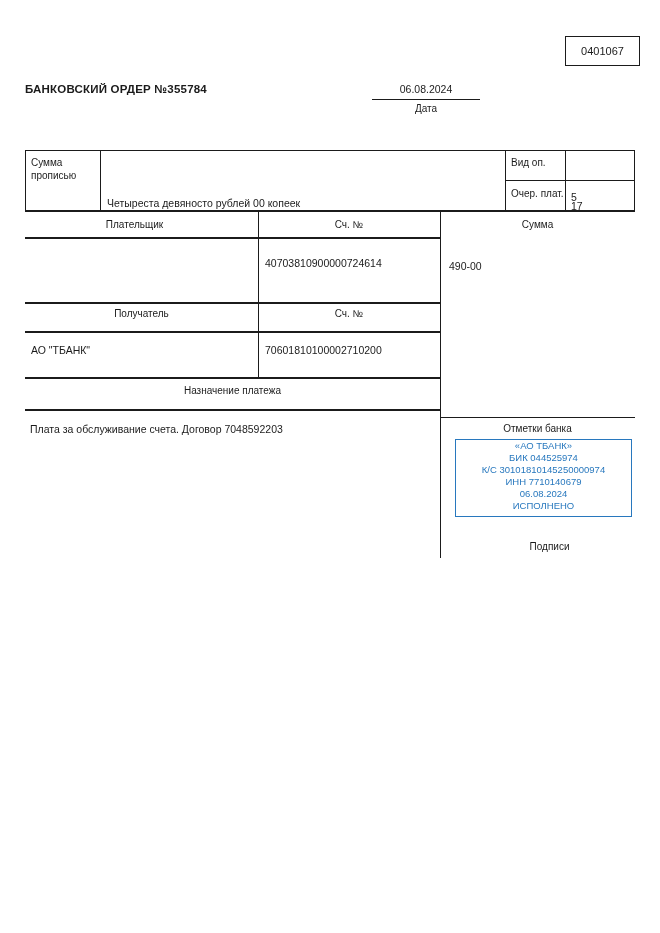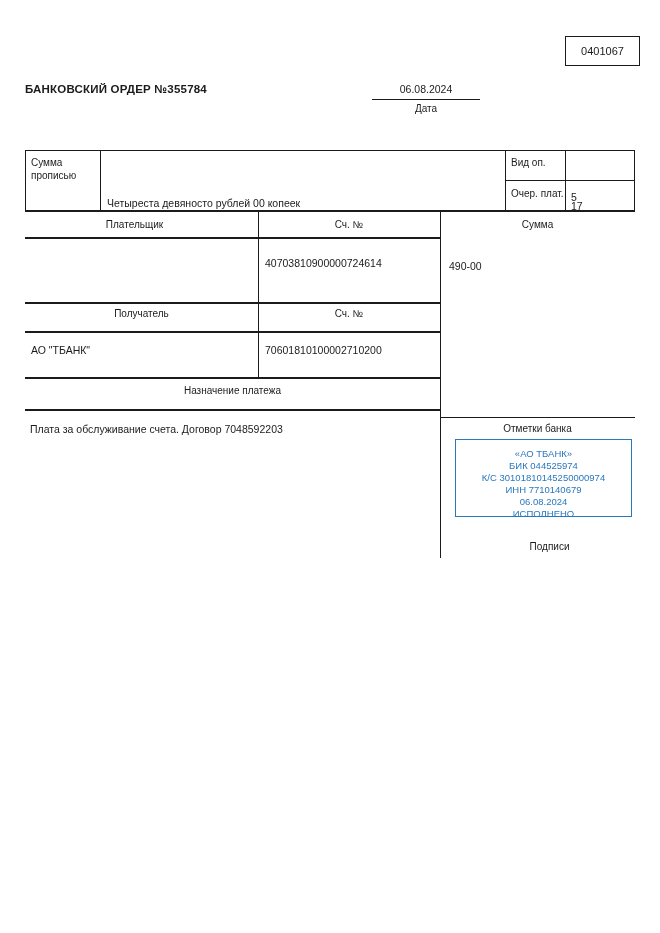--- a/index.html
+++ b/index.html
@@ -33,21 +33,21 @@
   .title { font-size: 11.5px; font-weight: bold; letter-spacing: 0.2px; }
   .small-label { font-size: 10px; }
   .name-block { line-height: 13px; }
   .stamp {
     position: absolute;
     border: 1px solid #2878be;
     color: #2878be;
     text-align: center;
     font-size: 9.5px;
     line-height: 12px;
-    padding-top: 8px;
+    padding-top: 0;
     box-sizing: border-box;
   }
 </style>
 </head>
 <body>
 
 <div class="page">
 
   <div class="code-box" style="left:565px; top:36px; width:73px; height:28px;">
     <span>0401067</span>

